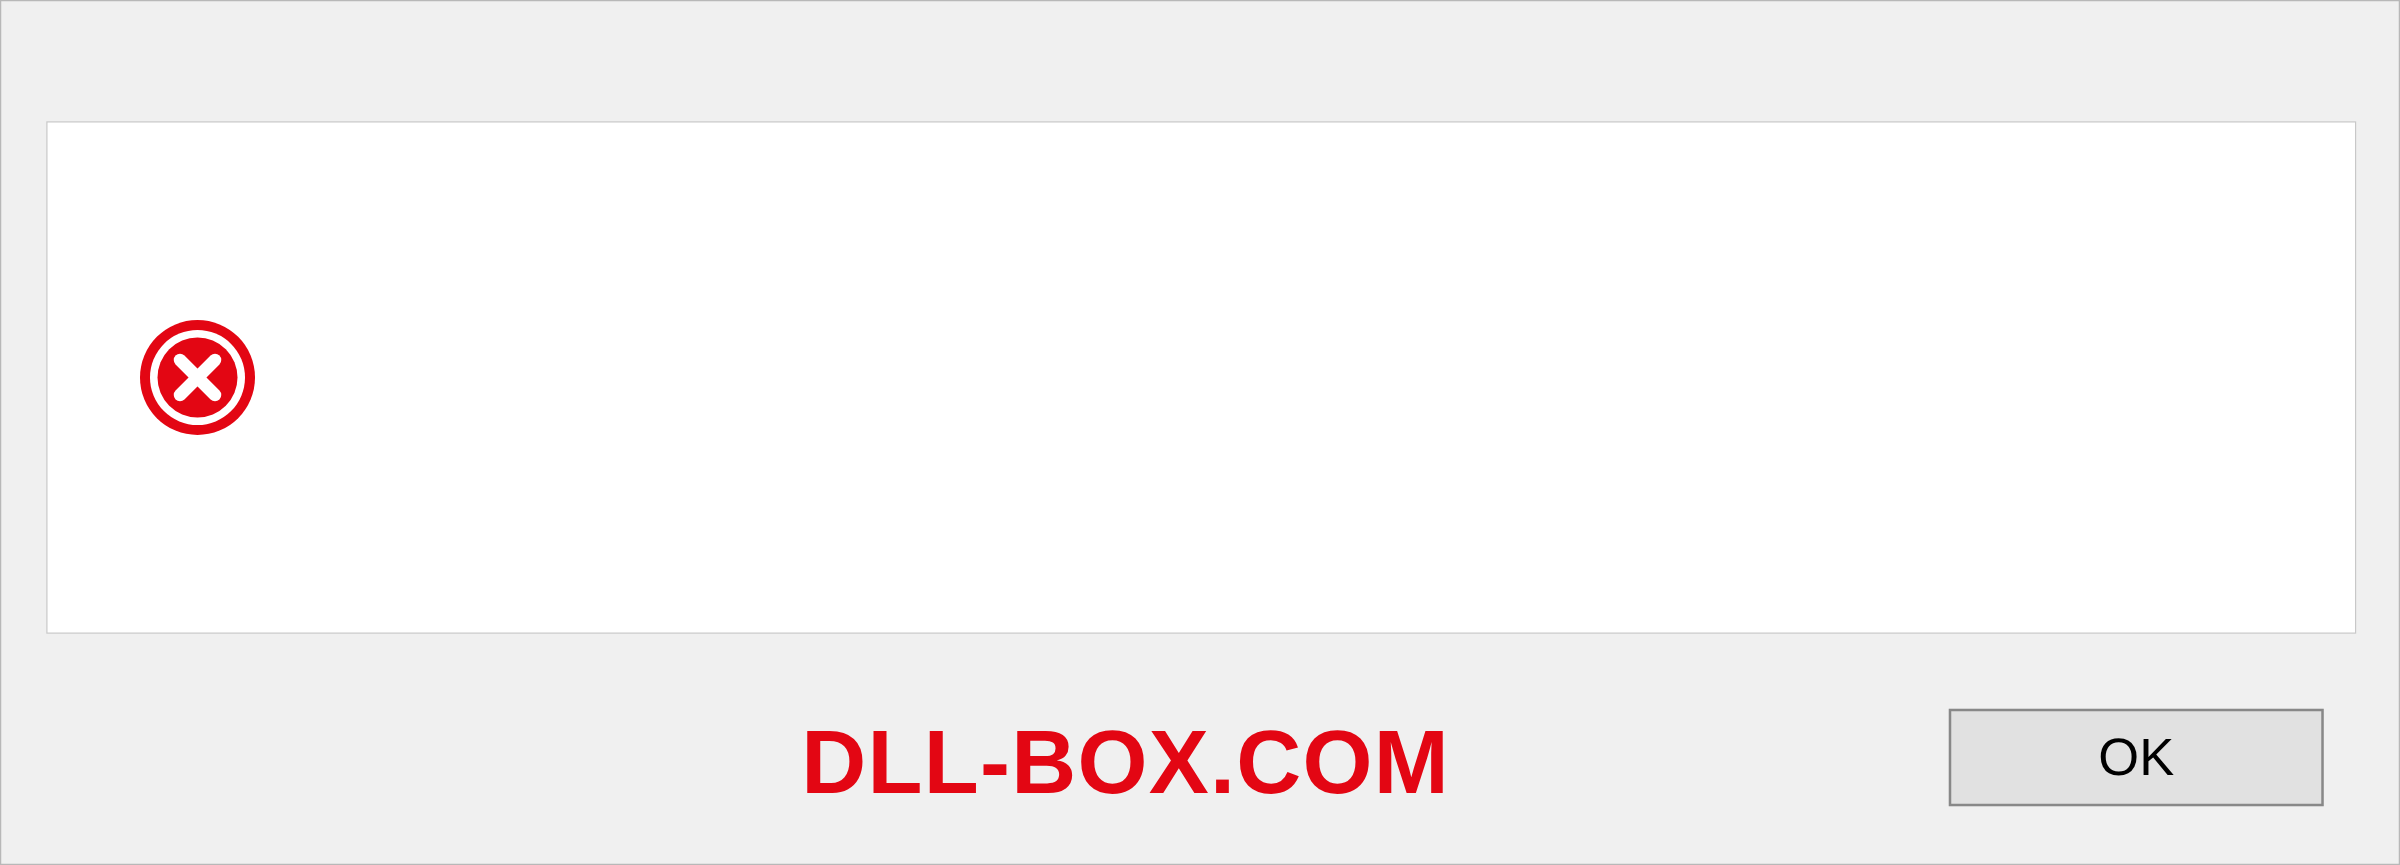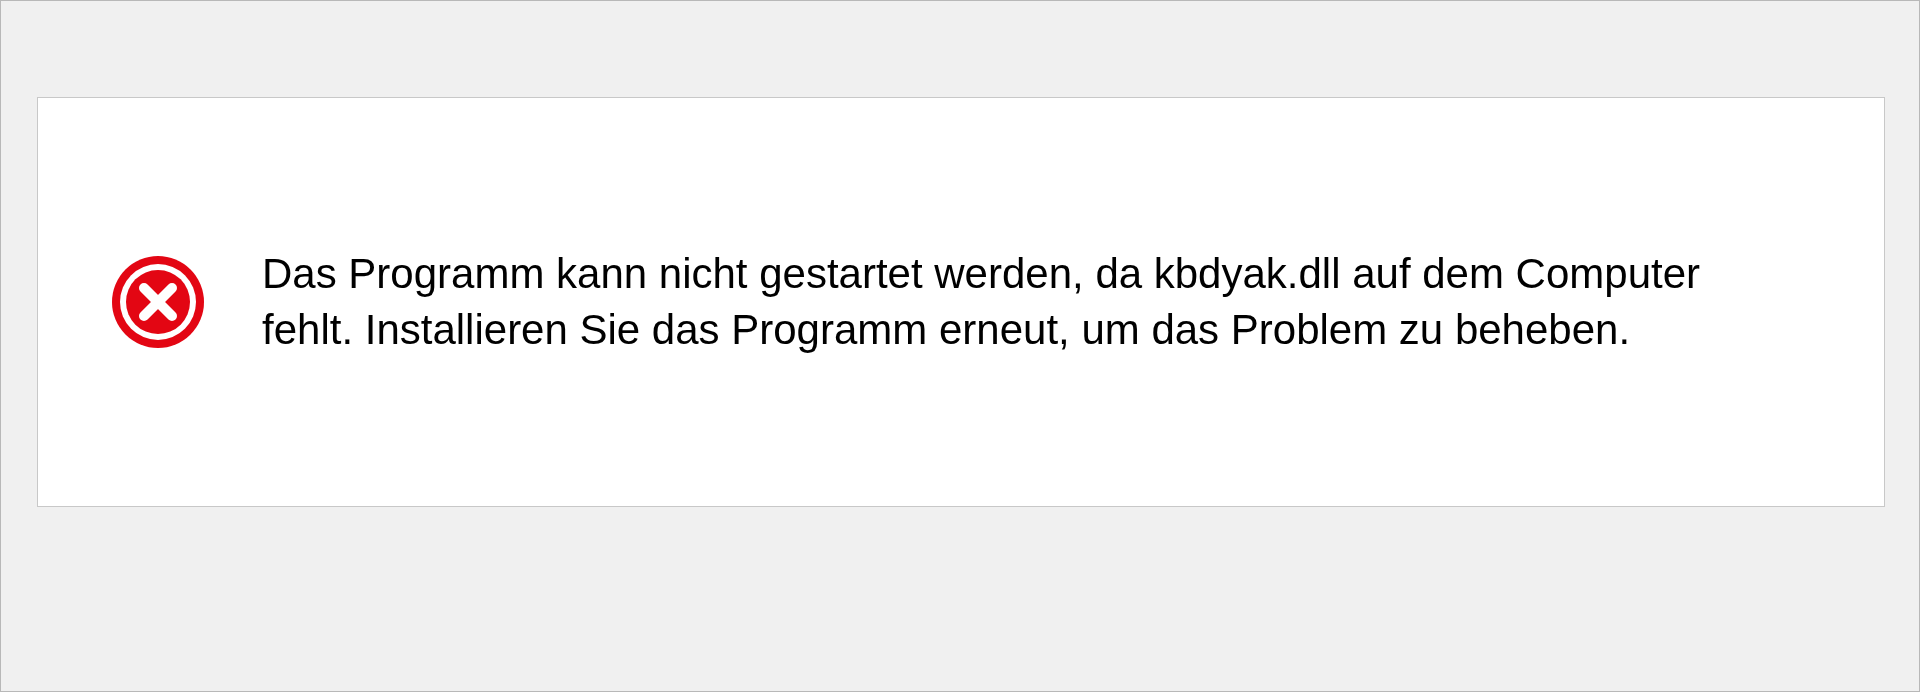--- a/index.html
+++ b/index.html
@@ -121,17 +121,20 @@
   <div class="content-area">
     <div class="error-icon">
       <svg viewBox="0 0 96 96">
         <circle cx="48" cy="48" r="46" fill="#e30613"></circle>
         <circle cx="48" cy="48" r="38" fill="#fff"></circle>
         <circle cx="48" cy="48" r="32" fill="#e30613"></circle>
         <line x1="34" y1="34" x2="62" y2="62" stroke="#fff" stroke-width="10" stroke-linecap="round"></line>
         <line x1="62" y1="34" x2="34" y2="62" stroke="#fff" stroke-width="10" stroke-linecap="round"></line>
       </svg>
     </div>
-    <div class="message">Das Programm kann nicht gestartet werden, da kbdyak.dll auf dem Computer fehlt. Installieren Sie das Programm erneut, um das Problem zu beheben.</div>
   </div>
 
+  <div class="footer">
+    <div class="watermark">DLL-BOX.COM</div>
+    <button class="ok-button">OK</button>
+  </div>
 
 </div>
 
 </body></html>

